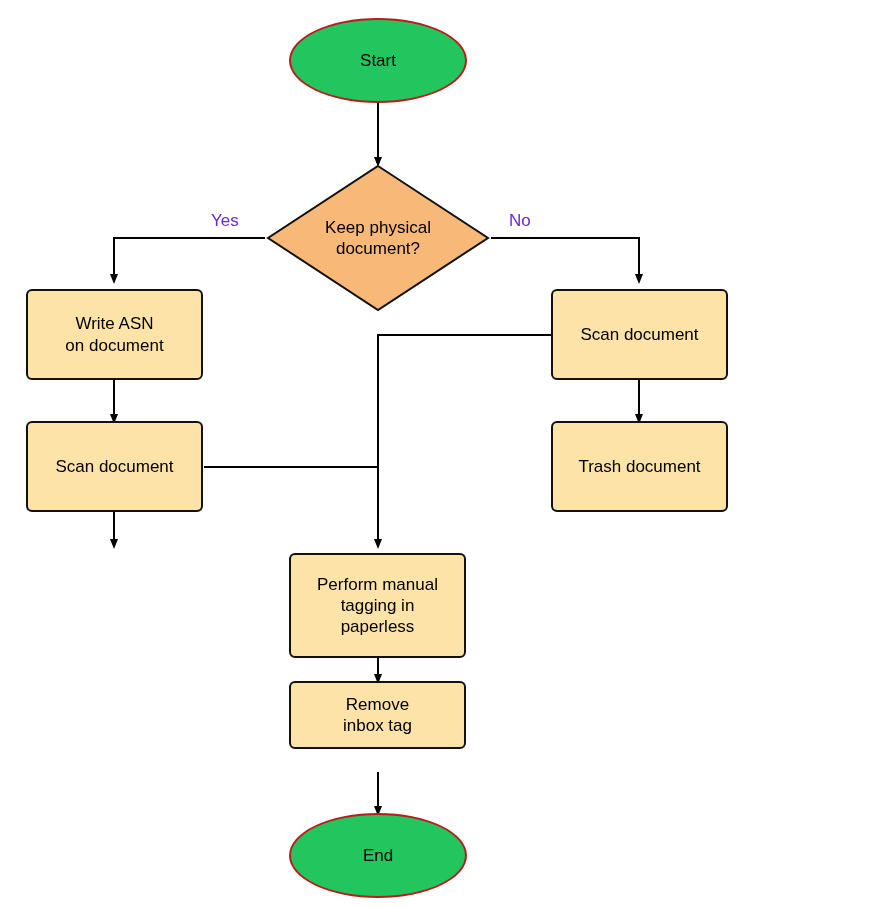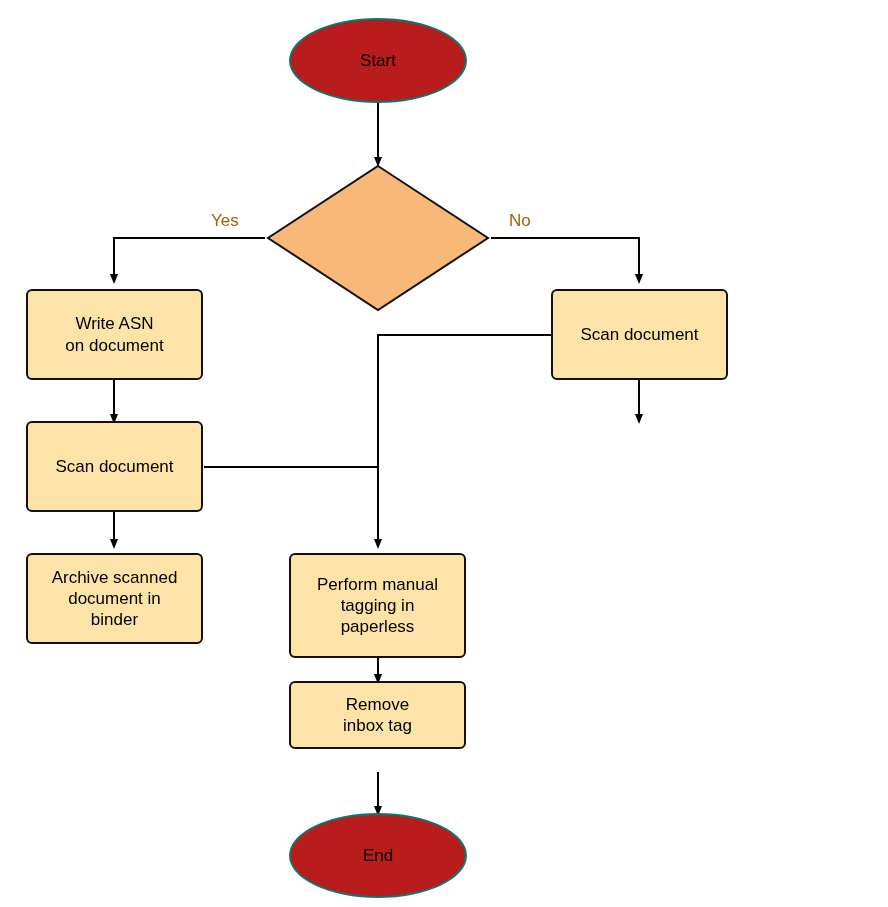--- a/index.html
+++ b/index.html
@@ -30,22 +30,22 @@
     display: flex;
     align-items: center;
     justify-content: center;
     text-align: center;
     color: #000000;
     font-size: 17px;
     line-height: 1.25;
     z-index: 2;
   }
   .node.terminator {
-    background: #b91c1c;
-    border: 2px solid #0f766e;
+    background: #22c55e;
+    border: 2px solid #b91c1c;
     border-radius: 50%;
   }
   .node.process {
     background: #fde3a7;
     border: 2px solid #111111;
     border-radius: 6px;
   }
   .node.decision-wrap {
     background: transparent;
     border: none;
@@ -57,21 +57,21 @@
     width: 100%;
     height: 100%;
   }
   .decision-label {
     position: relative;
     z-index: 2;
   }
   .edge-label {
     position: absolute;
     font-size: 17px;
-    color: #a16207;
+    color: #6d28d9;
     z-index: 3;
   }
   .note {
     position: absolute;
     font-style: italic;
     font-size: 17px;
     line-height: 1.35;
     color: #000000;
     z-index: 3;
   }
@@ -110,48 +110,48 @@
   </svg>
 
   <div class="node terminator" style="left:289px; top:18px; width:178px; height:85px;">
     <span>Start</span>
   </div>
 
   <div class="node decision-wrap" style="left:265px; top:163px; width:226px; height:150px;">
     <svg class="decision-shape" viewBox="0 0 226 150">
       <polygon points="113,3 223,75 113,147 3,75" fill="#f8b878" stroke="#111111" stroke-width="2"></polygon>
     </svg>
+    <div class="decision-label">
+      <div>Keep physical</div>
+      <div>document?</div>
+    </div>
   </div>
 
   <div class="edge-label" style="left:211px; top:211px;">Yes</div>
   <div class="edge-label" style="left:509px; top:211px;">No</div>
 
   <div class="node process" style="left:26px; top:289px; width:177px; height:91px;">
     <div>
       <div>Write ASN</div>
       <div>on document</div>
     </div>
   </div>
 
   <div class="node process" style="left:26px; top:421px; width:177px; height:91px;">
     <span>Scan document</span>
   </div>
 
-  <div class="node process" style="left:26px; top:553px; width:177px; height:91px;">
-    <div>
-      <div>Archive scanned</div>
-      <div>document in</div>
-      <div>binder</div>
-    </div>
-  </div>
 
   <div class="node process" style="left:551px; top:289px; width:177px; height:91px;">
     <span>Scan document</span>
   </div>
 
+  <div class="node process" style="left:551px; top:421px; width:177px; height:91px;">
+    <span>Trash document</span>
+  </div>
 
   <div class="node process" style="left:289px; top:553px; width:177px; height:105px;">
     <div>
       <div>Perform manual</div>
       <div>tagging in</div>
       <div>paperless</div>
     </div>
   </div>
 
   <div class="node process" style="left:289px; top:681px; width:177px; height:68px;align-items:center;">

